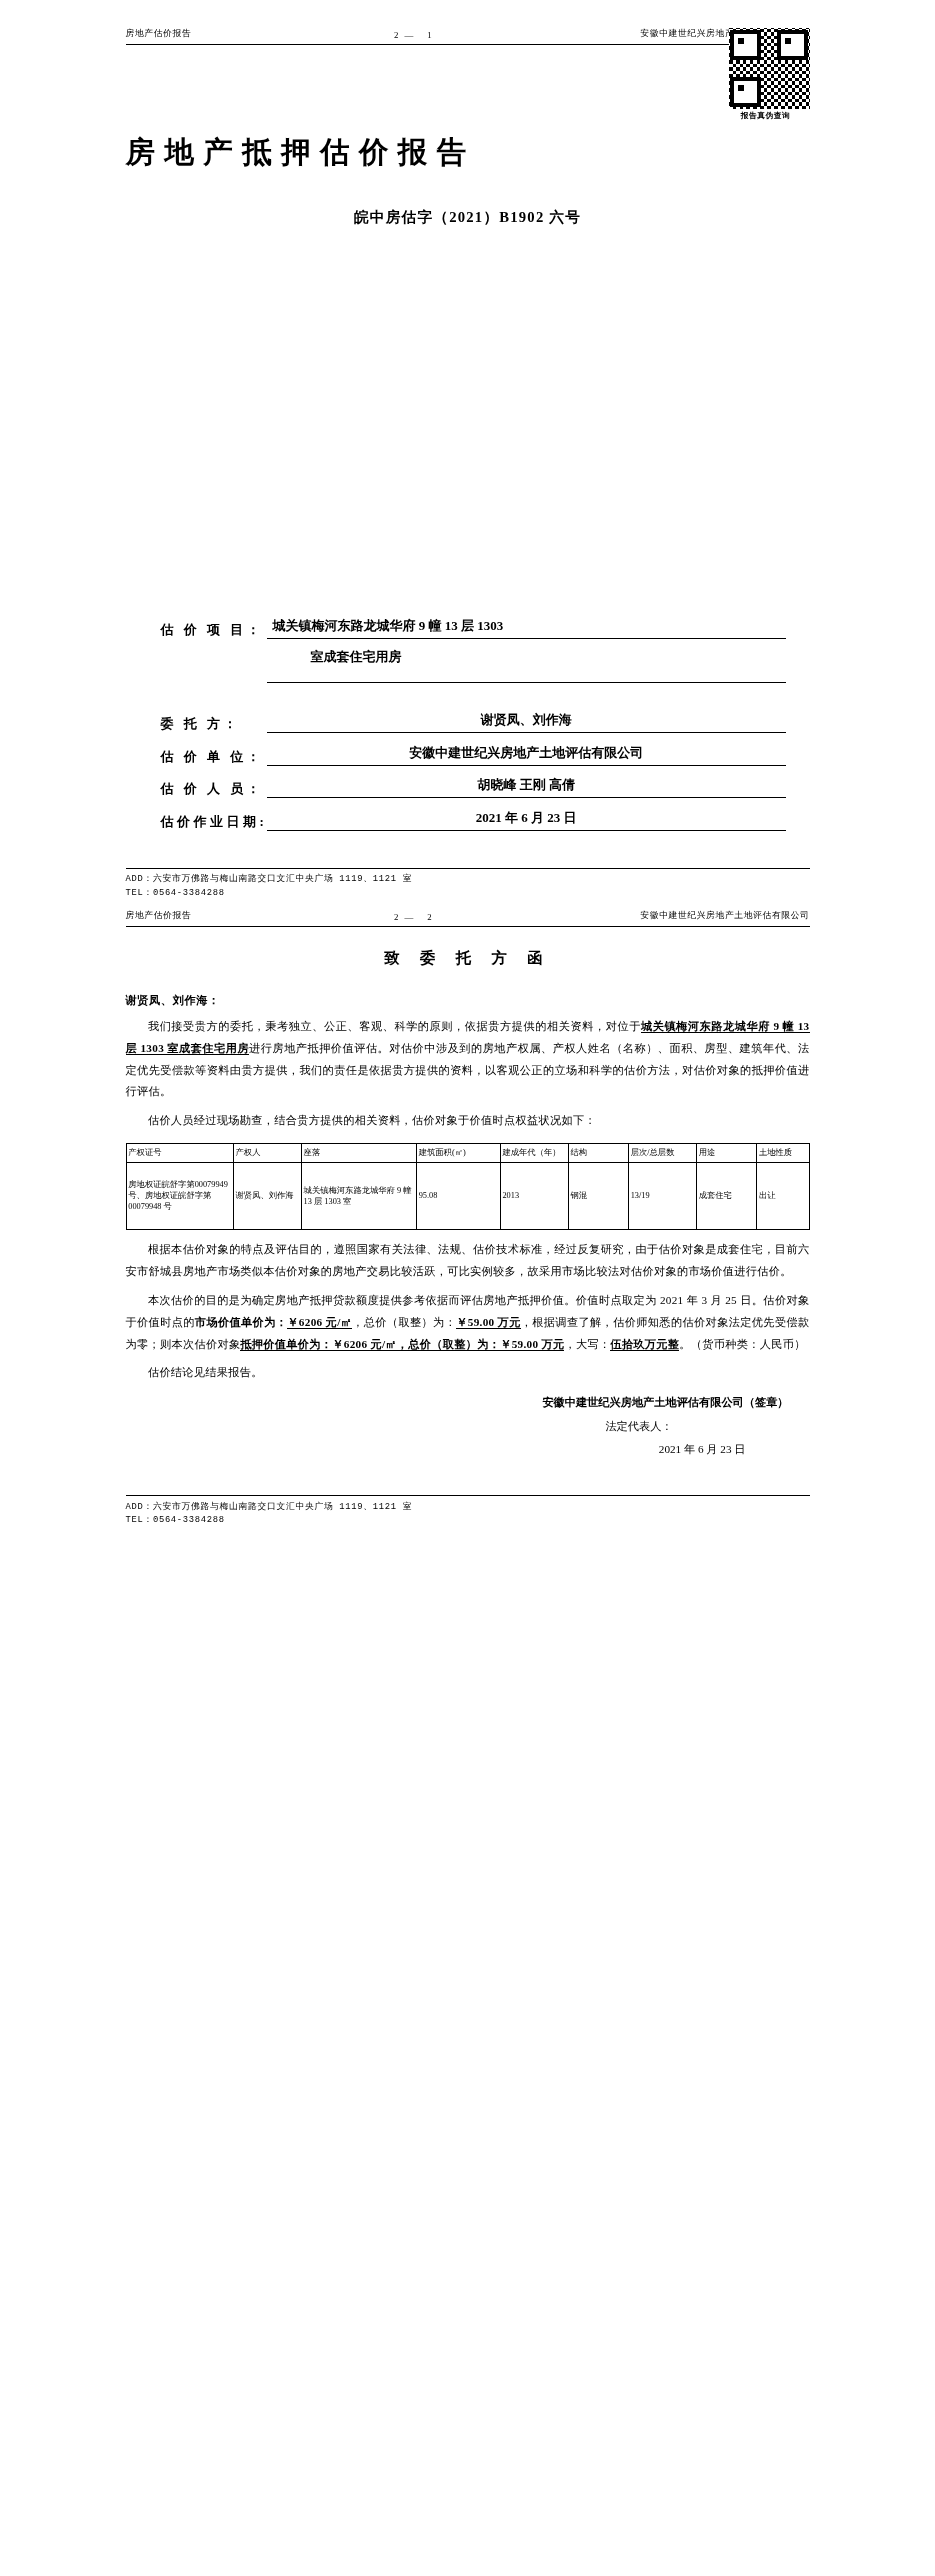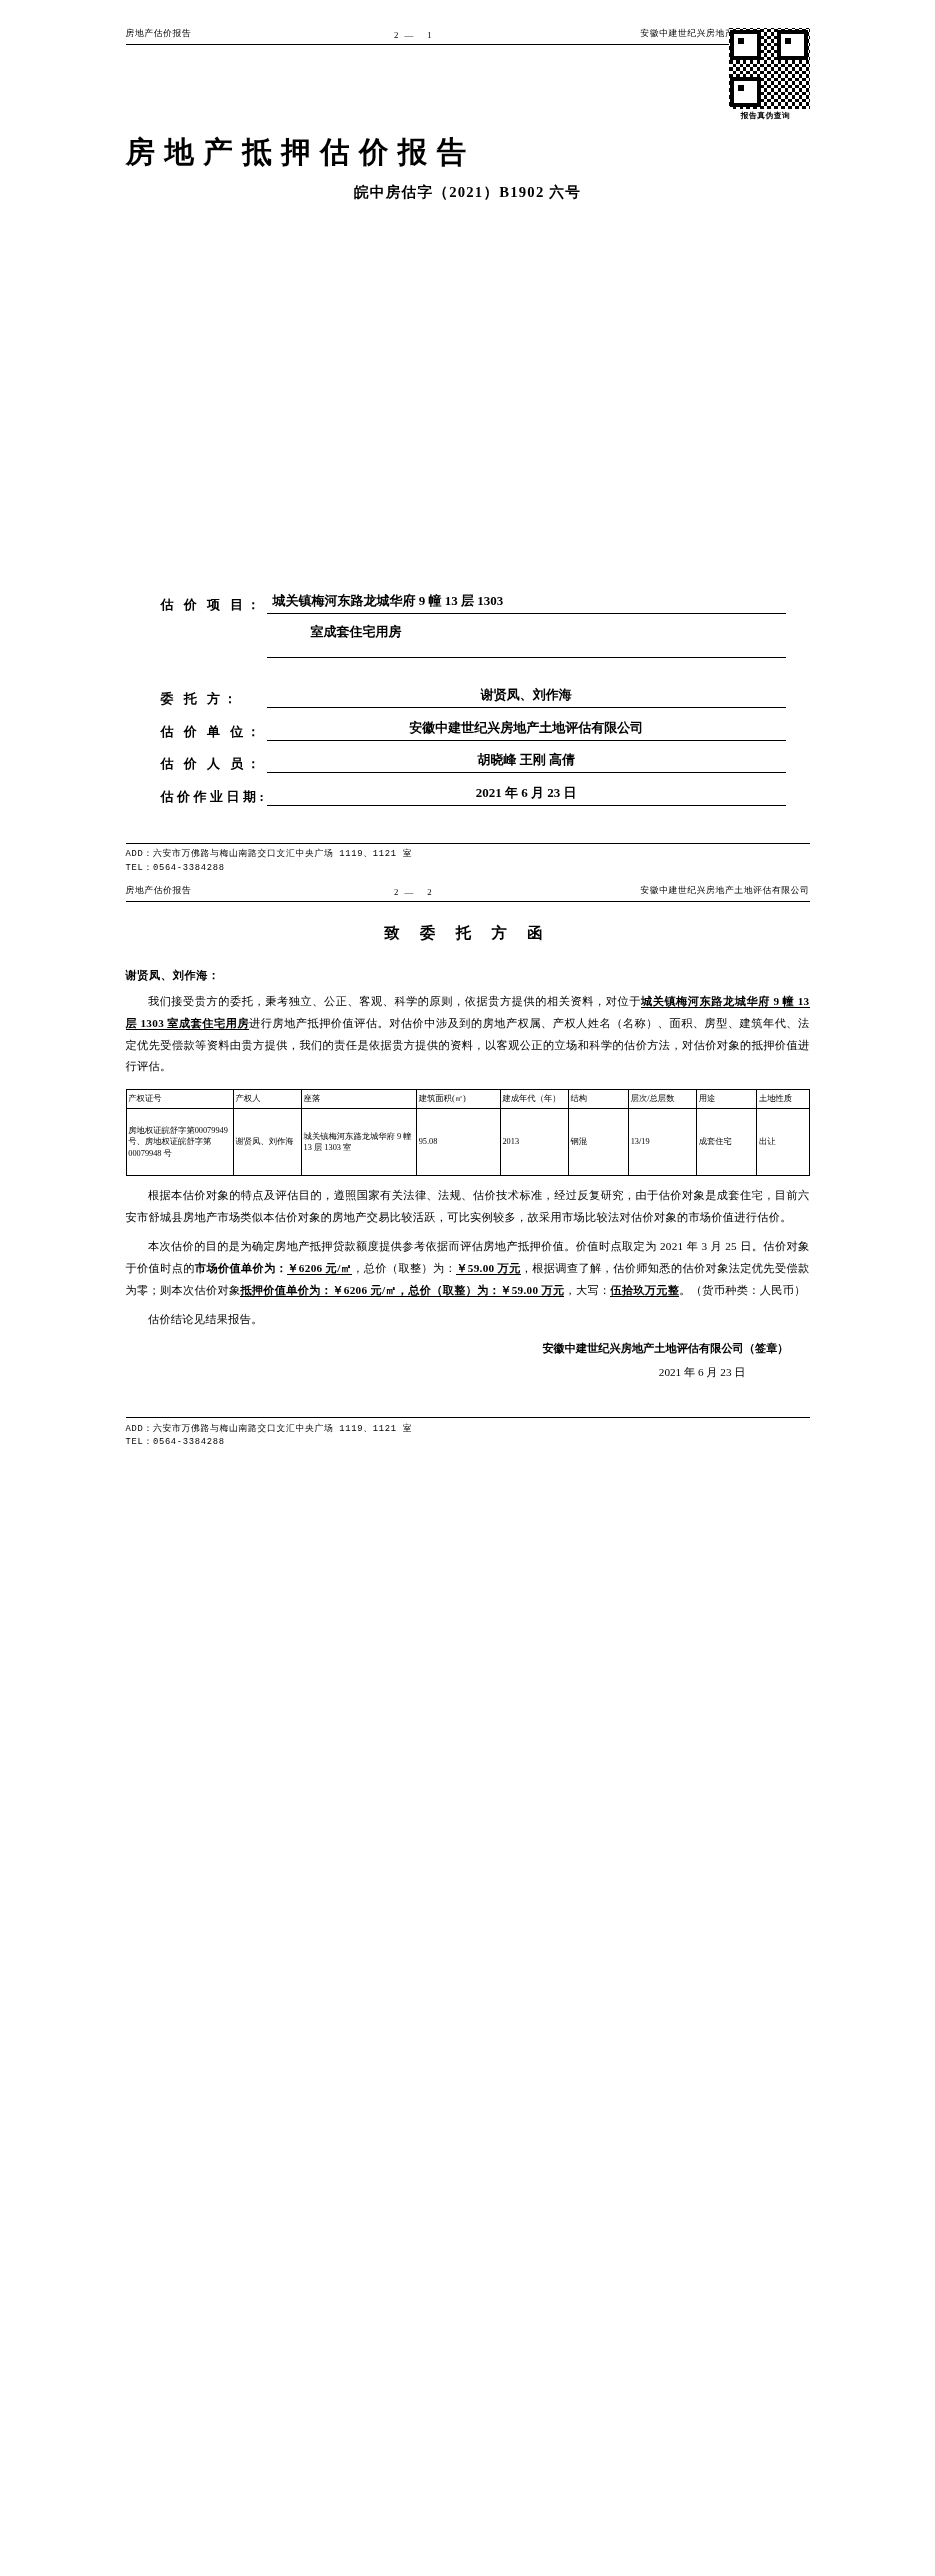--- a/index.html
+++ b/index.html
@@ -102,21 +102,21 @@
     font-size: 29.5px;
     font-weight: bold;
     letter-spacing: 9.4px;
     margin-top: 88px;
     font-family: "Liberation Serif", "DejaVu Serif", serif;
   }
   .doc-number {
     text-align: center;
     font-size: 14.7px;
     font-weight: bold;
-    margin-top: 10px;
+    margin-top: 35px;
     letter-spacing: 1.2px;
   }
 
   .fields {
     margin-top: 389px;
     padding-left: 35px;
     padding-right: 23.6px;
   }
   .field-row {
     display: flex;
@@ -274,20 +274,21 @@
     </div>
 
     <div class="letter-title">致 委 托 方 函</div>
 
     <div class="salutation">谢贤凤、刘作海：</div>
 
     <p class="body">
       <span>我们接受贵方的委托，秉考独立、公正、客观、科学的原则，依据贵方提供的相关资料，对位于</span><span class="b u">城关镇梅河东路龙城华府 9 幢 13 层 1303 室成套住宅用房</span><span>进行房地产抵押价值评估。对估价中涉及到的房地产权属、产权人姓名（名称）、面积、房型、建筑年代、法定优先受偿款等资料由贵方提供，我们的责任是依据贵方提供的资料，以客观公正的立场和科学的估价方法，对估价对象的抵押价值进行评估。</span>
     </p>
 
+    <p class="body">估价人员经过现场勘查，结合贵方提供的相关资料，估价对象于价值时点权益状况如下：</p>
 
     <table class="info">
       <thead>
         <tr>
           <th style="width:13%">产权证号</th>
           <th style="width:8%">产权人</th>
           <th style="width:14%">座落</th>
           <th style="width:10%">建筑面积(㎡)</th>
           <th style="width:8%">建成年代（年）</th>
           <th style="width:7%">结构</th>
@@ -314,20 +315,21 @@
     <p class="body">根据本估价对象的特点及评估目的，遵照国家有关法律、法规、估价技术标准，经过反复研究，由于估价对象是成套住宅，目前六安市舒城县房地产市场类似本估价对象的房地产交易比较活跃，可比实例较多，故采用市场比较法对估价对象的市场价值进行估价。</p>
 
     <p class="body">
       <span>本次估价的目的是为确定房地产抵押贷款额度提供参考依据而评估房地产抵押价值。价值时点取定为 2021 年 3 月 25 日。估价对象于价值时点的</span><span class="b">市场价值单价为：</span><span class="b u">￥6206 元/㎡</span><span>，总价（取整）为：</span><span class="b u">￥59.00 万元</span><span>，根据调查了解，估价师知悉的估价对象法定优先受偿款为零；则本次估价对象</span><span class="b u">抵押价值单价为：￥6206 元/㎡</span><span class="b u">，总价（取整）为：￥59.00 万元</span><span>，大写：</span><span class="b u">伍拾玖万元整</span><span>。（货币种类：人民币）</span>
     </p>
 
     <p class="body">估价结论见结果报告。</p>
 
     <div class="sign-block">
       <div class="sign-1">安徽中建世纪兴房地产土地评估有限公司（签章）</div>
+      <div class="sign-2">法定代表人：</div>
       <div class="sign-3">2021 年 6 月 23 日</div>
     </div>
 
     <div class="runfoot p2-footer">
       <div>ADD：六安市万佛路与梅山南路交口文汇中央广场 1119、1121 室</div>
       <div>TEL：0564-3384288</div>
     </div>
   </div>
 </div>
 

